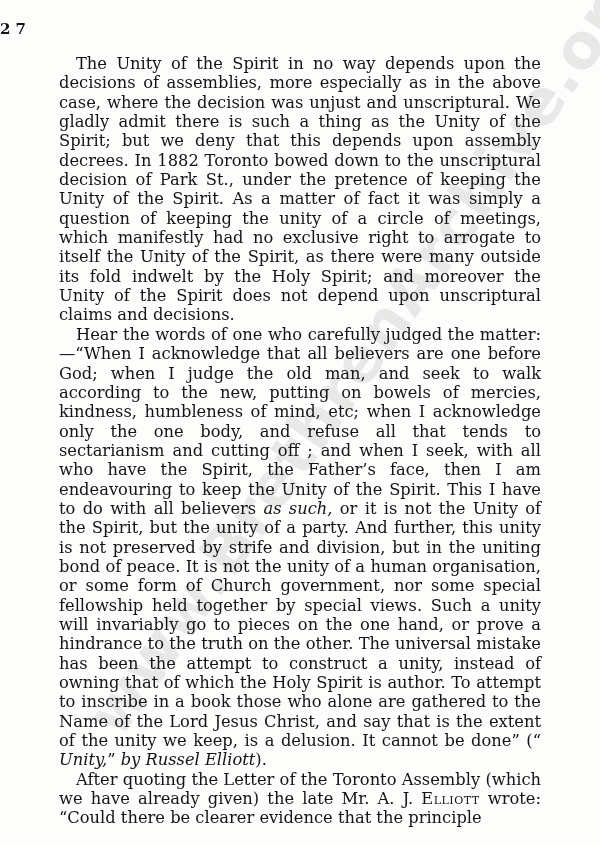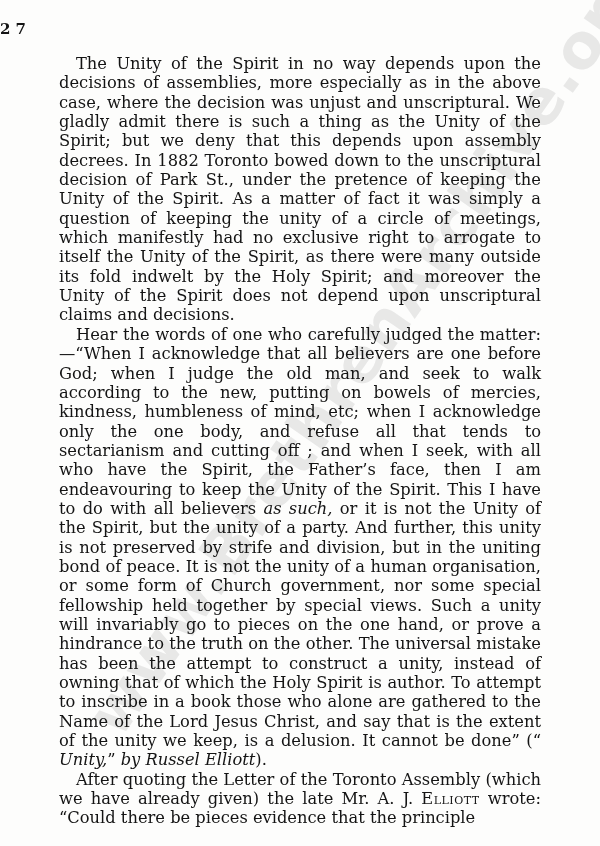--- a/index.html
+++ b/index.html
@@ -64,15 +64,15 @@
 </style>
 </head>
 <body>
 
 <div class="page">
   <div class="watermark">www.BrethrenArchive.org</div>
   <div class="page-number">27</div>
   <div class="text-block">
       <p class="para"><span>The Unity of the Spirit in no way depends upon the decisions of assemblies, more especially as in the above case, where the decision was unjust and unscriptural. We gladly admit there is such a thing as the Unity of the Spirit; but we deny that this depends upon assembly decrees. In 1882 Toronto bowed down to the unscriptural decision of Park St., under the pretence of keeping the Unity of the Spirit. As a matter of fact it was simply a question of keeping the unity of a circle of meetings, which manifestly had no exclusive right to arrogate to itself the Unity of the Spirit, as there were many outside its fold indwelt by the Holy Spirit; and moreover the Unity of the Spirit does not depend upon unscriptural claims and decisions.</span></p>
       <p class="para"><span>Hear the words of one who carefully judged the matter:—“When I acknowledge that all believers are one before God; when I judge the old man, and seek to walk according to the new, putting on bowels of mercies, kindness, humbleness of mind, etc; when I acknowledge only the one body, and refuse all that tends to sectarianism and cutting off ; and when I seek, with all who have the Spirit, the Father’s face, then I am endeavouring to keep the Unity of the Spirit. This I have to do with all believers </span><span class="italic">as such,</span><span> or it is not the Unity of the Spirit, but the unity of a party. And further, this unity is not preserved by strife and division, but in the uniting bond of peace. It is not the unity of a human organisation, or some form of Church government, nor some special fellowship held together by special views. Such a unity will invariably go to pieces on the one hand, or prove a hindrance to the truth on the other. The universal mistake has been the attempt to construct a unity, instead of owning that of which the Holy Spirit is author. To attempt to inscribe in a book those who alone are gathered to the Name of the Lord Jesus Christ, and say that is the extent of the unity we keep, is a delusion. It cannot be done” (“ </span><span class="italic">Unity,</span><span>” </span><span class="italic">by Russel Elliott</span><span>).</span></p>
-      <p class="para"><span>After quoting the Letter of the Toronto Assembly (which we have already given) the late Mr. A. J. </span><span class="smallcaps">Elliott</span><span> wrote: “Could there be pieces evidence that the principle</span></p>
+      <p class="para"><span>After quoting the Letter of the Toronto Assembly (which we have already given) the late Mr. A. J. </span><span class="smallcaps">Elliott</span><span> wrote: “Could there be clearer evidence that the principle</span></p>
     </div>
 </div>
 
 </body></html>

